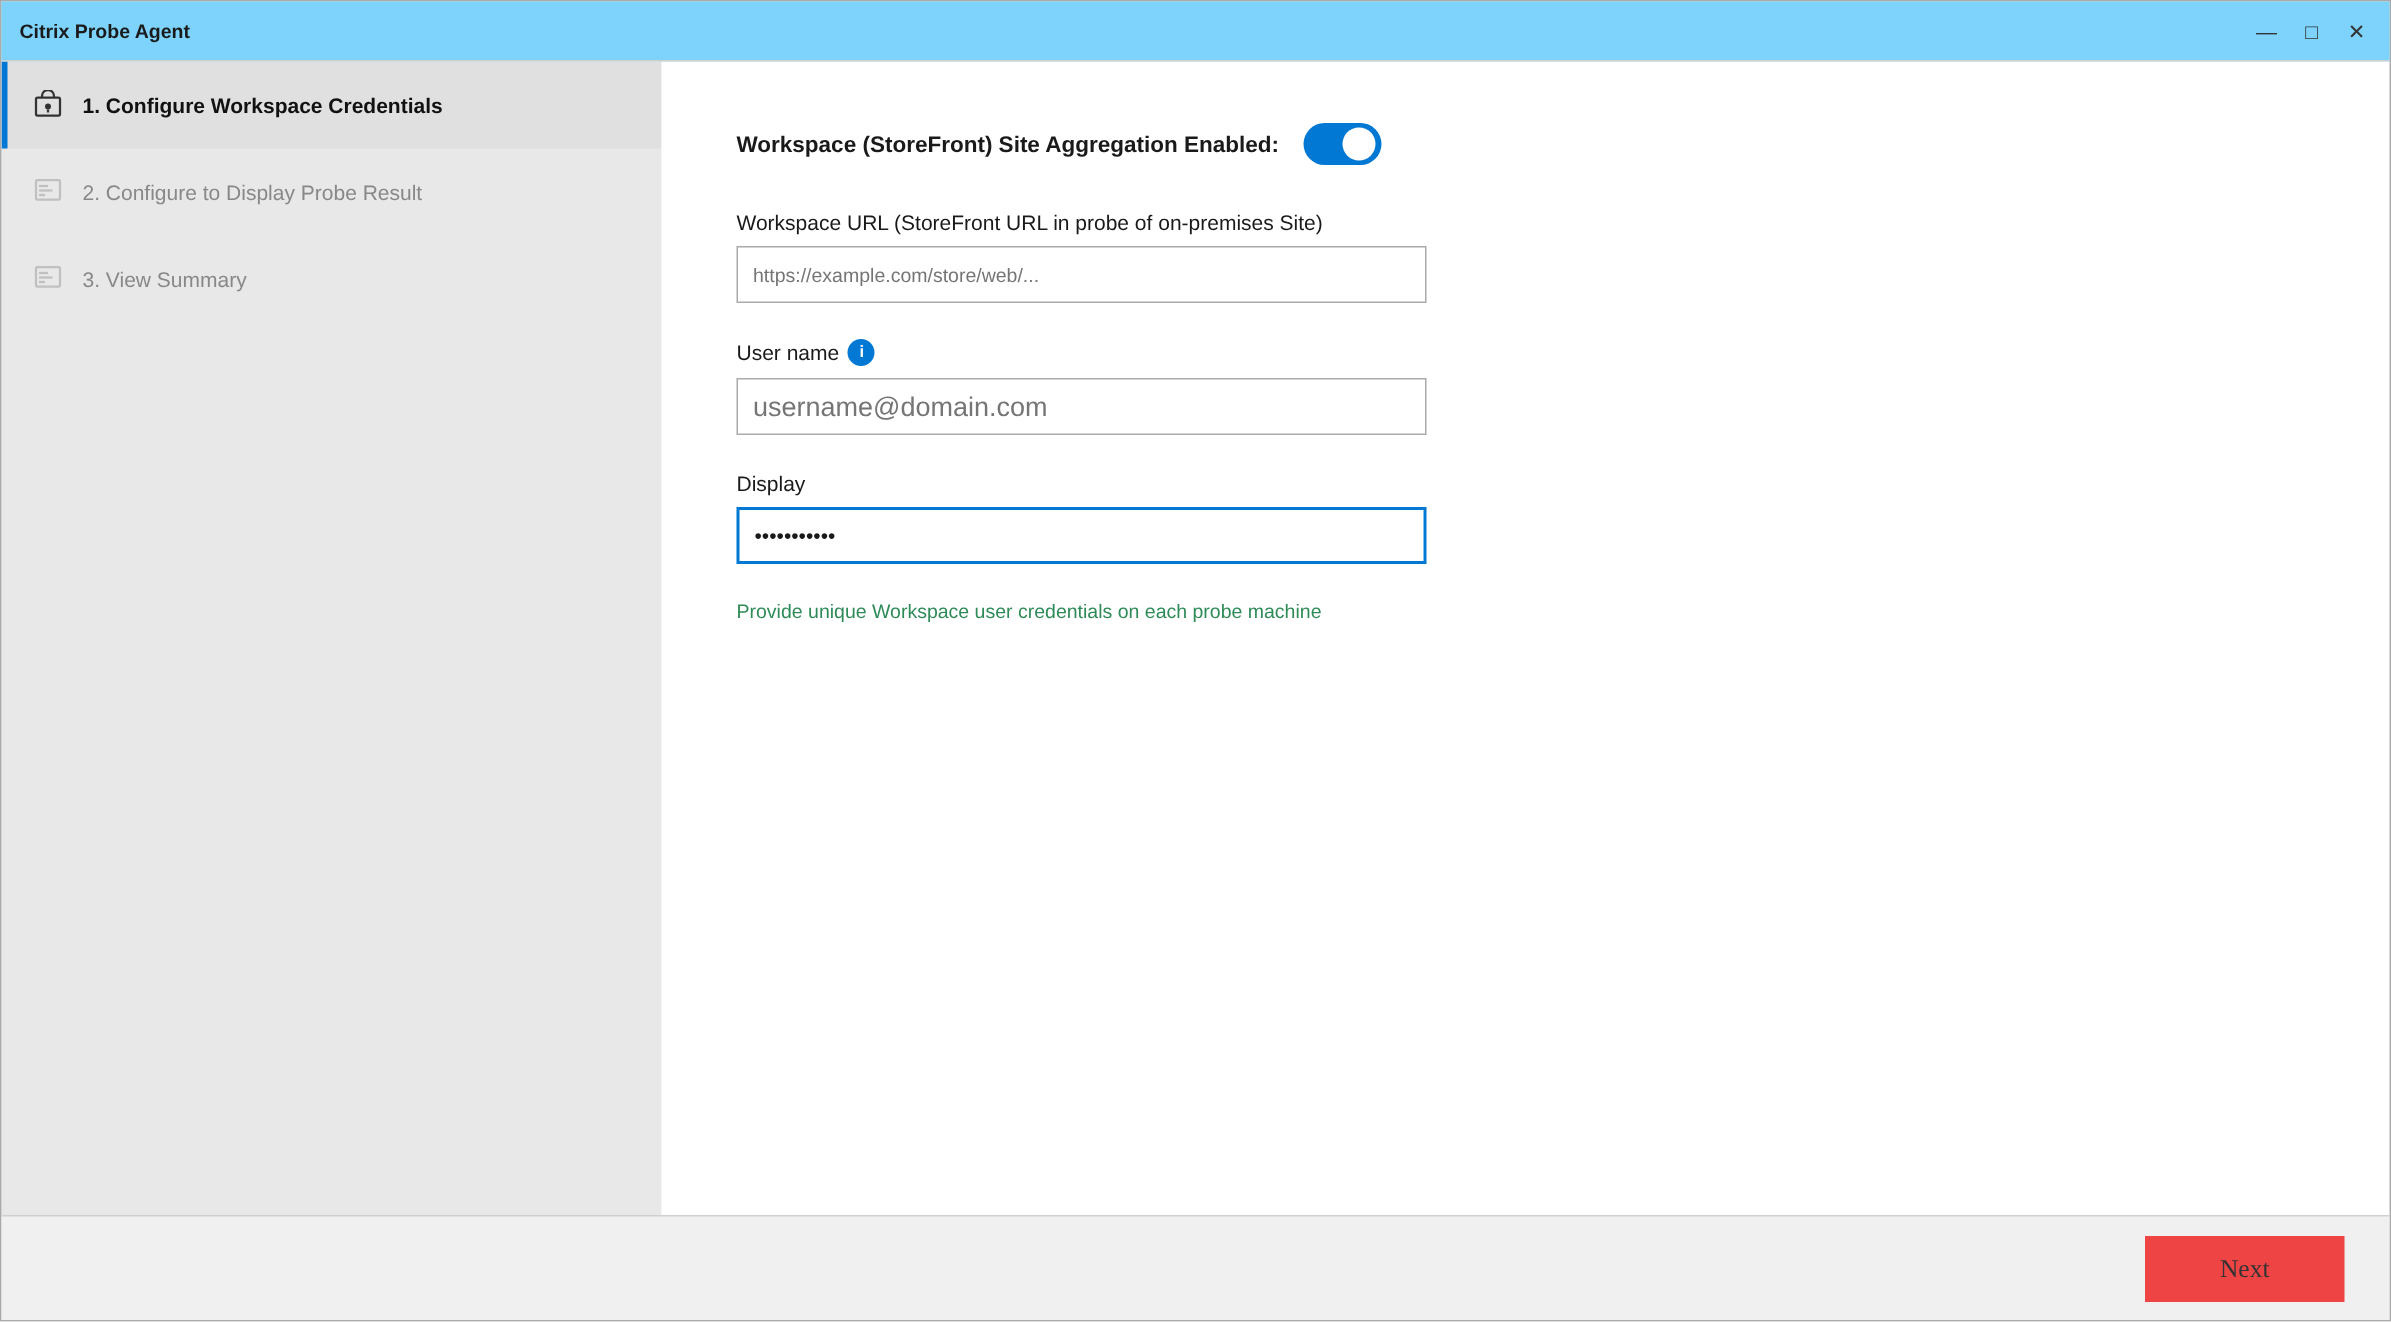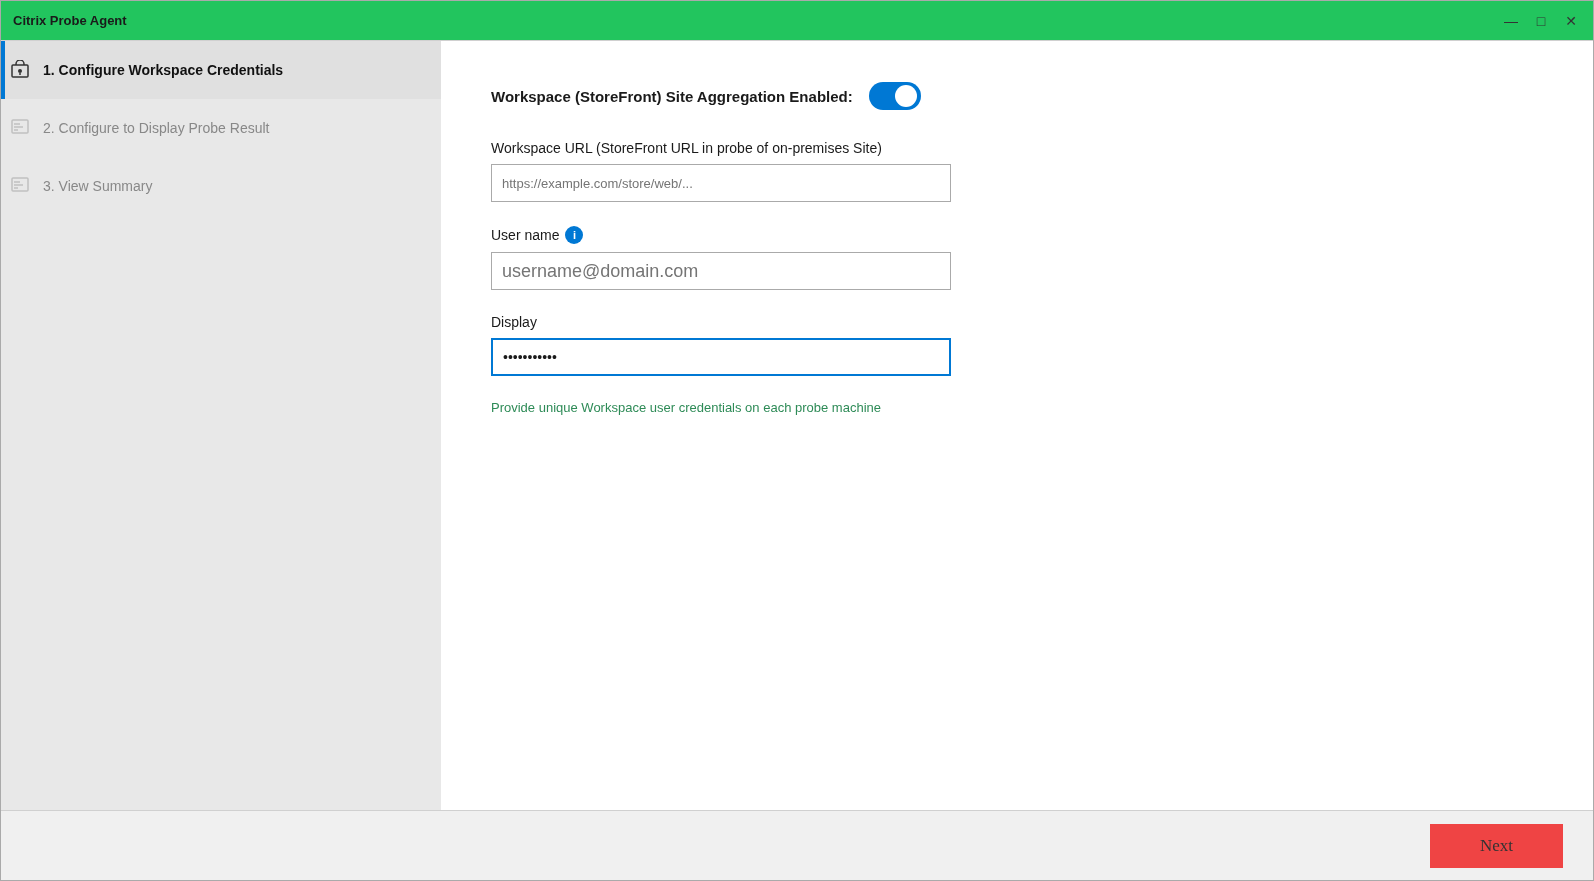--- a/index.html
+++ b/index.html
@@ -15,21 +15,21 @@
     .window {
       width: 1594px;
       height: 881px;
       background: #f0f0f0;
       border: 1px solid #aaa;
       display: flex;
       flex-direction: column;
     }
 
     .title-bar {
-      background: #22c55e;
+      background: #7dd3fc;
       height: 40px;
       display: flex;
       align-items: center;
       padding: 0 12px;
       border-bottom: 1px solid #d0d0d0;
       flex-shrink: 0;
     }
 
     .title-bar-text {
       font-weight: 600;
@@ -67,21 +67,21 @@
       background: #e8e8e8;
       padding: 0;
       flex-shrink: 0;
       display: flex;
       flex-direction: column;
     }
 
     .sidebar-item {
       display: flex;
       align-items: center;
-      padding: 18px 8px;
+      padding: 18px 20px;
       cursor: pointer;
       gap: 12px;
       position: relative;
     }
 
     .sidebar-item.active {
       background: #e0e0e0;
     }
 
     .sidebar-item.active::before {

